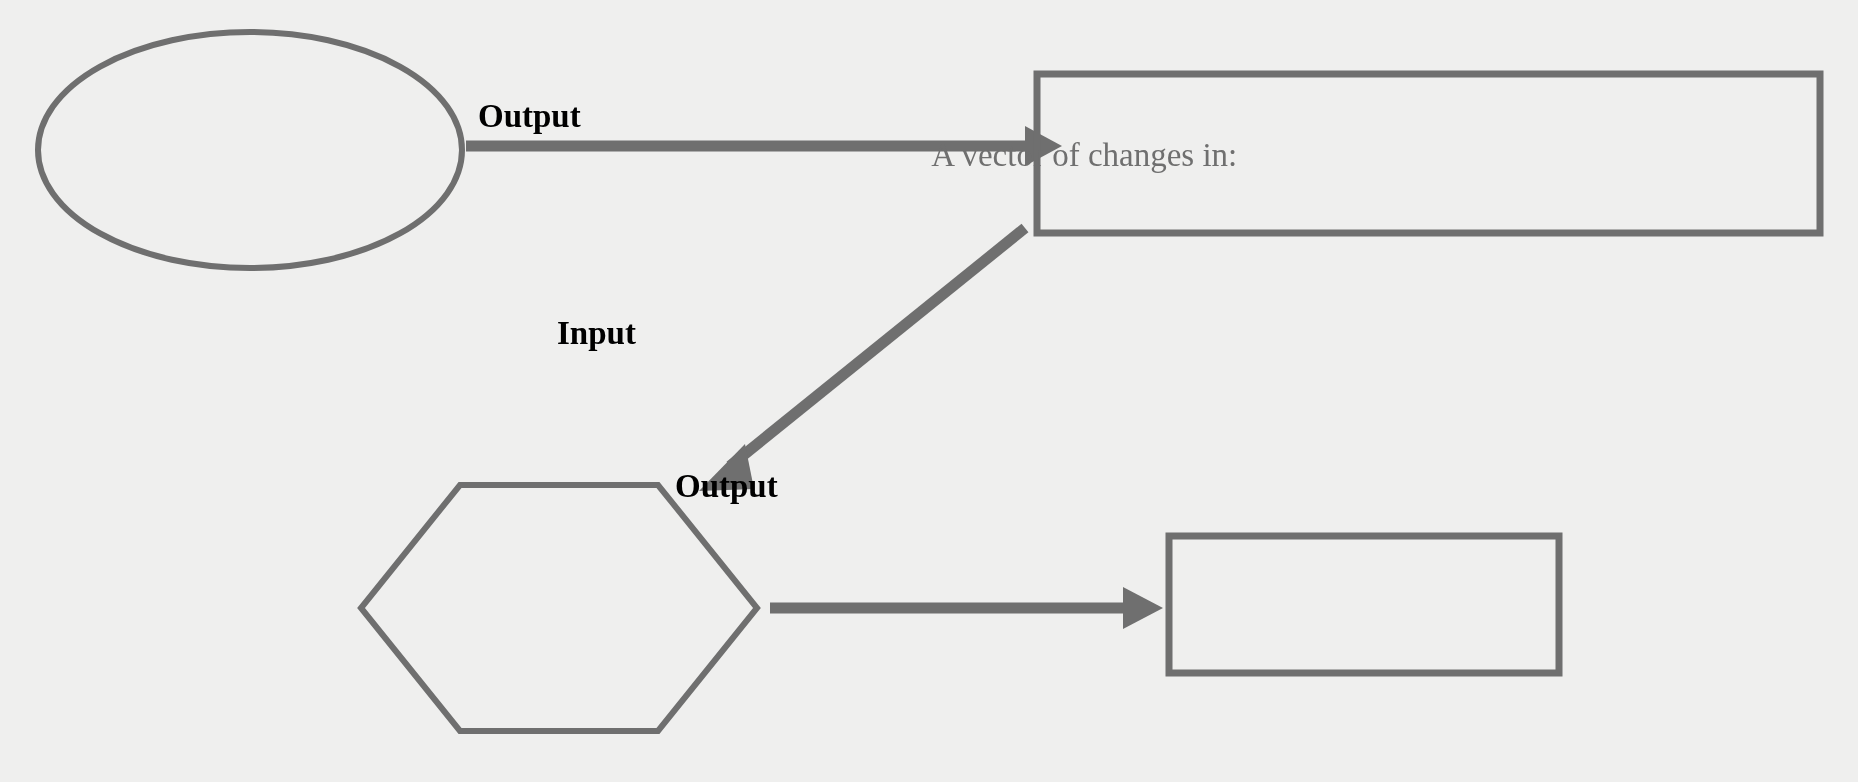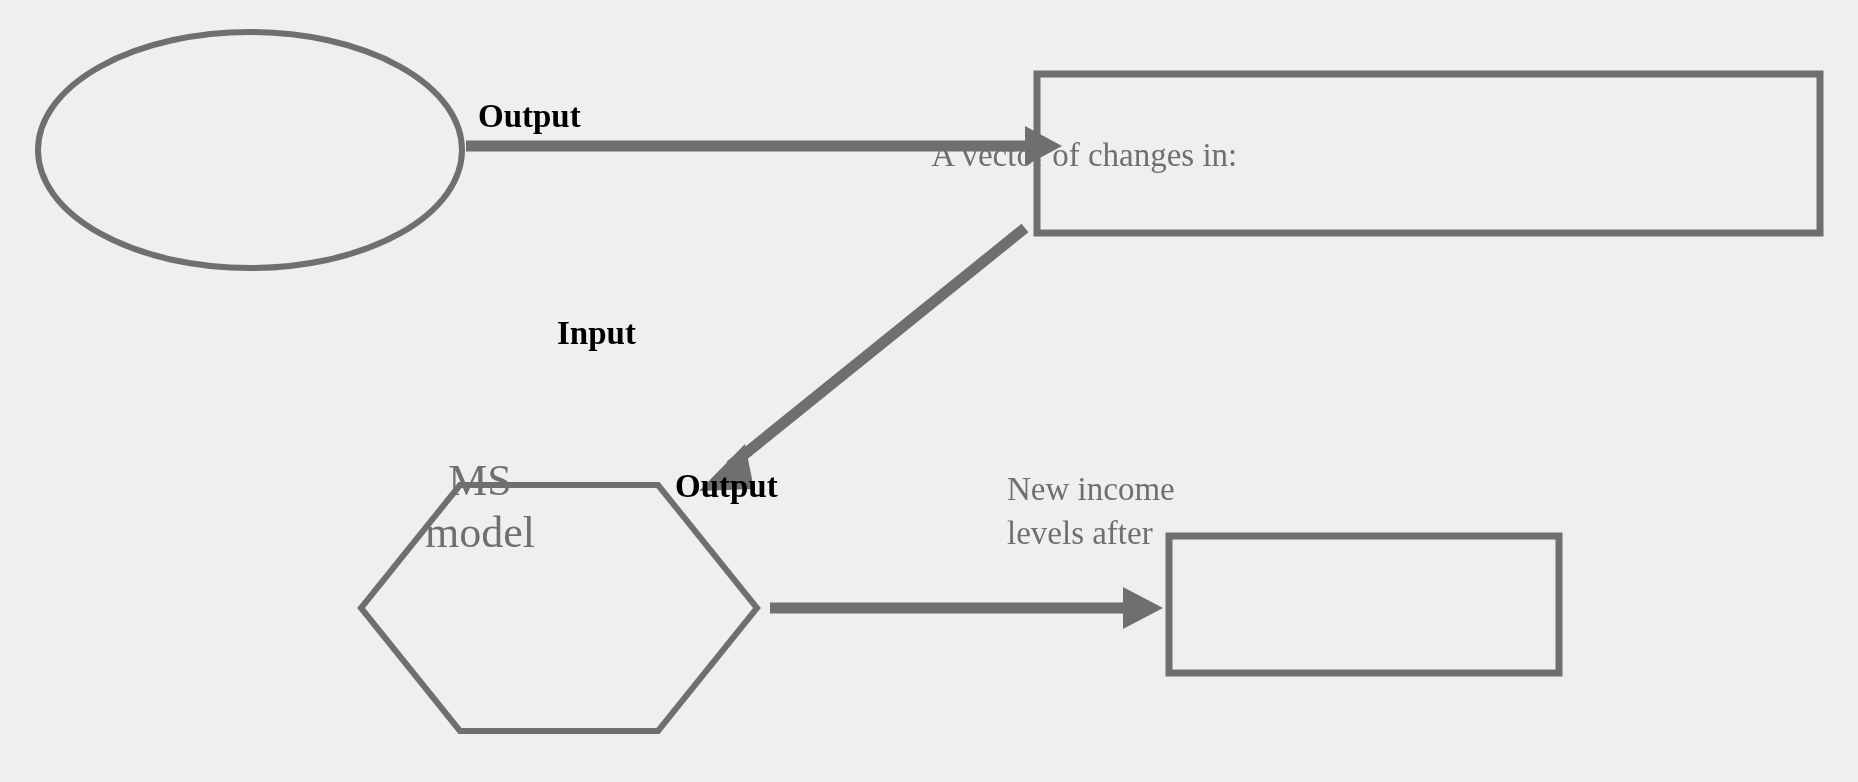--- a/index.html
+++ b/index.html
@@ -128,29 +128,25 @@
 
     <g>
       <line class="arrow-line" x1="770" y1="608" x2="1123" y2="608"></line>
       <polygon class="arrow-head" points="1123,587 1163,608 1123,629"></polygon>
     </g>
 
     <rect class="box-stroke" x="1169" y="536" width="390" height="137"></rect>
   </svg>
 
 
-  <div class="node-label" id="ms-label">MS
-model</div>
 
   <div class="box-text" id="vector-box-text">
     <span>A vector of changes in:</span><br>
   </div>
 
-  <div class="box-text" id="income-box-text">New income
-levels after</div>
 
   <div class="edge-label" id="label-output-top">Output</div>
 
   <div class="edge-label" id="label-input">Input</div>
 
   <div class="edge-label" id="label-output-bottom">Output</div>
 
 </div>
 
 </body></html>

